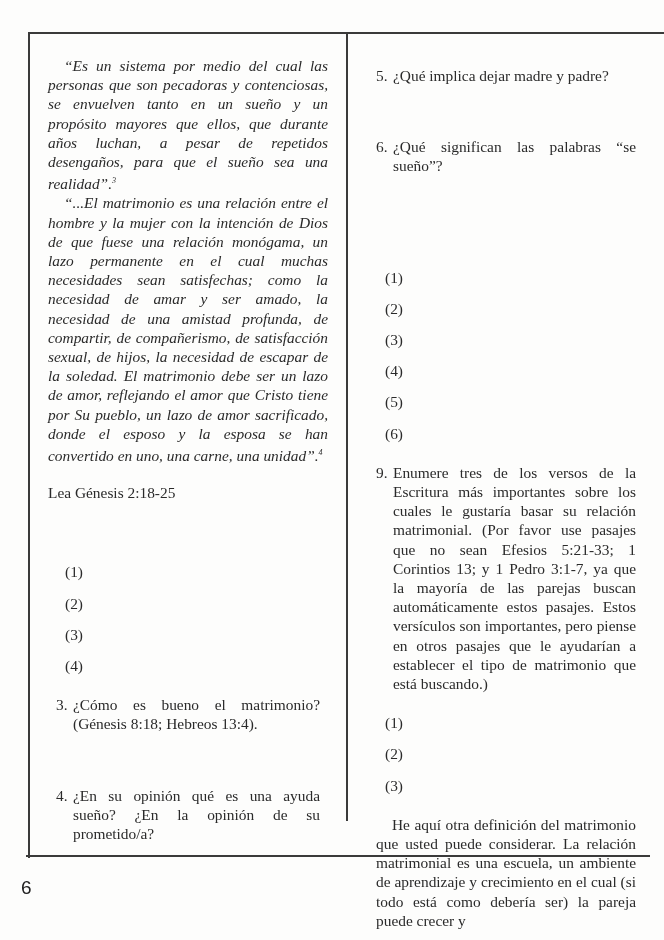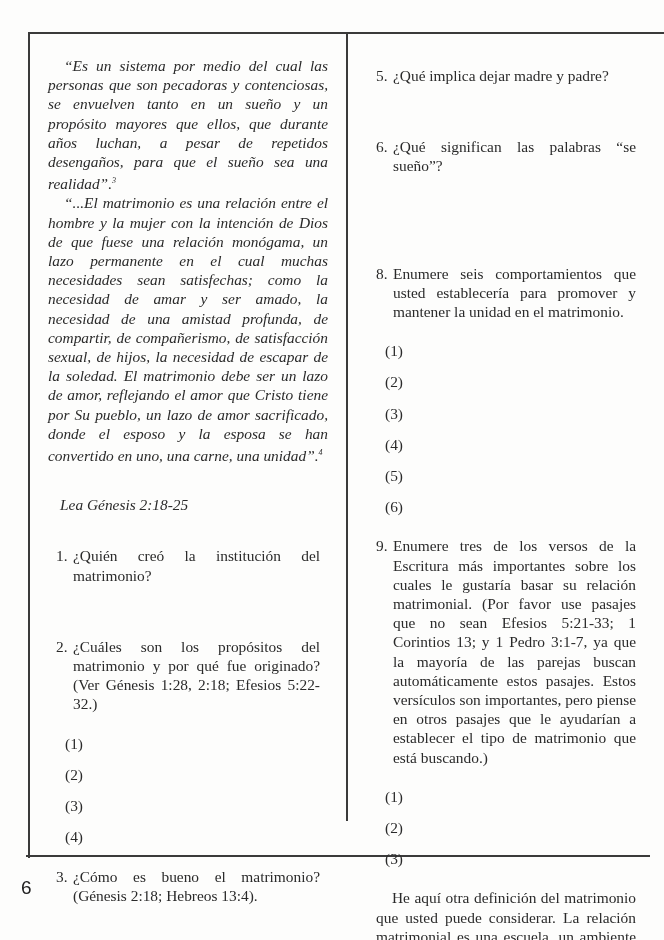--- a/index.html
+++ b/index.html
@@ -34,21 +34,21 @@
     position: absolute; font-size: 15.4px; line-height: 19.2px;
   }
   .col-left { left: 48px; top: 56px; width: 280px; }
   .col-right { left: 368px; top: 58px; width: 276px; }
 
   .quote {
     font-style: italic; text-align: justify; margin: 0;
     text-indent: 16px;
   }
   .quote sup { font-size: 8px; vertical-align: 6px; }
-  .lead { margin: 12px; font-style: italic; }
+  .lead { margin: 0; }
   .q { margin: 8px; padding-left: 17px; text-indent: -17px; text-align: justify; }
   .q .num { display: inline-block; width: 17px; text-indent: 0; }
   .sub { margin: 0; padding-left: 17px; }
   .para { margin: 8px; text-indent: 16px; text-align: justify; }
   .gap-s { height: 12px; }
   .gap-m { height: 18px; }
   .gap-l { height: 36px; }
 </style>
 </head>
 <body>
@@ -59,50 +59,47 @@
 <div class="col-divider"></div>
 
 <div class="col col-left">
   <p class="quote"><span>“Es un sistema por medio del cual las personas que son pecadoras y contenciosas, se envuelven tanto en un sueño y un propósito mayores que ellos, que durante años luchan, a pesar de repetidos desengaños, para que el sueño sea una realidad”.</span><sup>3</sup></p>
   <p class="quote"><span>“...El matrimonio es una relación entre el hombre y la mujer con la intención de Dios de que fuese una relación monógama, un lazo permanente en el cual muchas necesidades sean satisfechas; como la necesidad de amar y ser amado, la necesidad de una amistad profunda, de compartir, de compañerismo, de satisfacción sexual, de hijos, la necesidad de escapar de la soledad. El matrimonio debe ser un lazo de amor, reflejando el amor que Cristo tiene por Su pueblo, un lazo de amor sacrificado, donde el esposo y la esposa se han convertido en uno, una carne, una unidad”.</span><sup>4</sup></p>
 
   <div class="gap-m"></div>
   <p class="lead">Lea Génesis 2:18-25</p>
   <div class="gap-s"></div>
 
-  <p class="q"><span class="num">1.</span><span>¿Quién creó la institución del matrimonio?</span></p>
   <div class="gap-l"></div>
 
-  <p class="q"><span class="num">2.</span><span>¿Cuáles son los propósitos del matrimonio y por qué fue originado? (Ver Génesis 1:28, 2:18; Efesios 5:22-32.)</span></p>
   <div class="gap-s"></div>
   <p class="sub">(1)</p>
   <div class="gap-s"></div>
   <p class="sub">(2)</p>
   <div class="gap-s"></div>
   <p class="sub">(3)</p>
   <div class="gap-s"></div>
   <p class="sub">(4)</p>
   <div class="gap-s"></div>
 
-  <p class="q"><span class="num">3.</span><span>¿Cómo es bueno el matrimonio? (Génesis 2:18; Hebreos 13:4).</span></p>
+  <p class="q"><span class="num">3.</span><span>¿Cómo es bueno el matrimonio? (Génesis 8:18; Hebreos 13:4).</span></p>
   <div class="gap-l"></div>
 
   <p class="q"><span class="num">4.</span><span>¿En su opinión qué es una ayuda sueño? ¿En la opinión de su prometido/a?</span></p>
 </div>
 
 <div class="col col-right">
   <p class="q"><span class="num">5.</span><span>¿Qué implica dejar madre y padre?</span></p>
   <div class="gap-l"></div>
 
   <p class="q"><span class="num">6.</span><span>¿Qué significan las palabras “se sueño”?</span></p>
   <div class="gap-l"></div>
 
   <div class="gap-l"></div>
 
-  <p class="q"><span class="num">8.</span><span>Enumere seis comportamientos que usted establecería para promover y mantener la unidad en el matrimonio.</span></p>
   <div class="gap-s"></div>
   <p class="sub">(1)</p>
   <div class="gap-s"></div>
   <p class="sub">(2)</p>
   <div class="gap-s"></div>
   <p class="sub">(3)</p>
   <div class="gap-s"></div>
   <p class="sub">(4)</p>
   <div class="gap-s"></div>
   <p class="sub">(5)</p>

